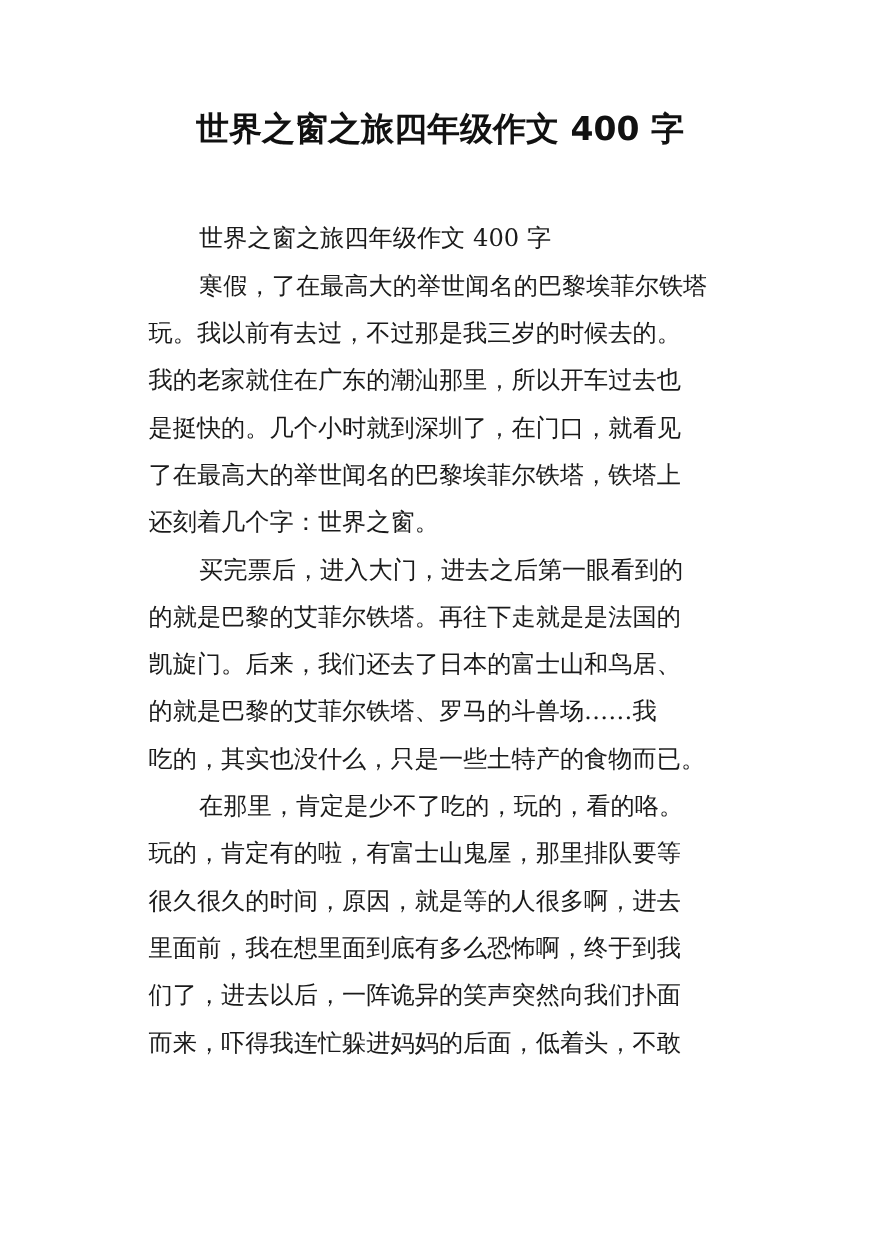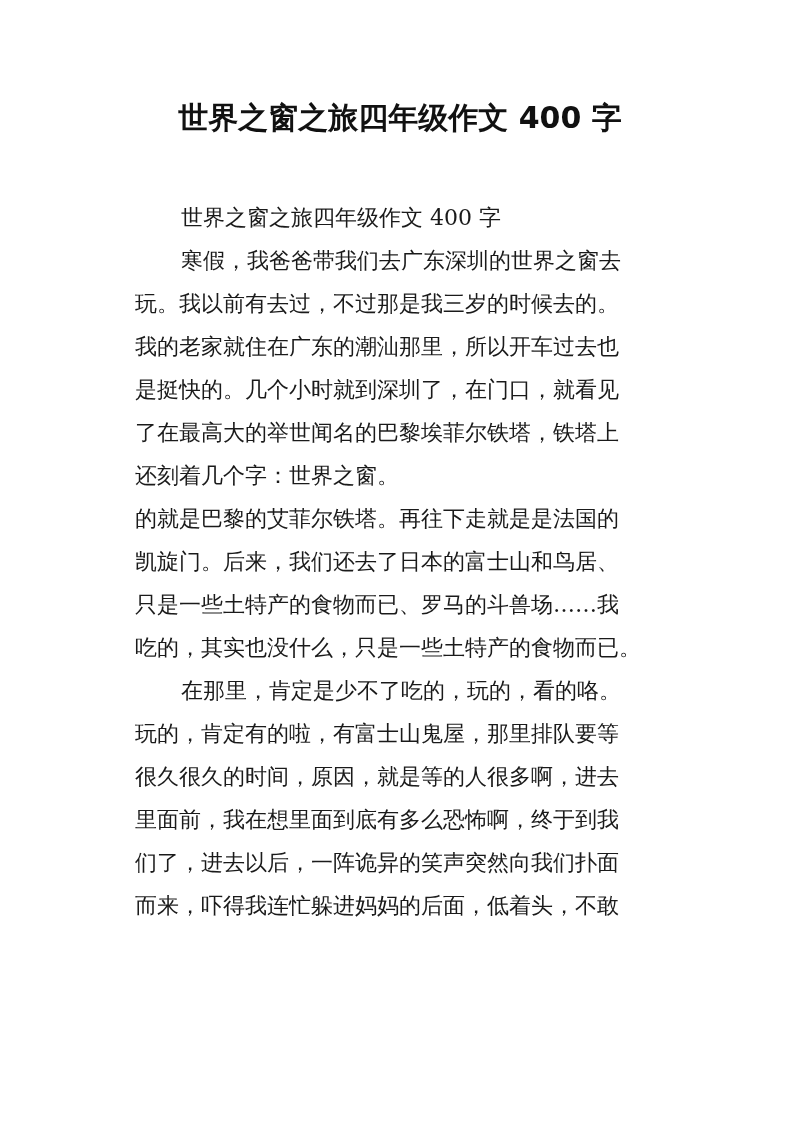--- a/index.html
+++ b/index.html
@@ -54,29 +54,30 @@
   }
 </style>
 </head>
 <body>
 
 <div class="page">
   <div class="title">世界之窗之旅四年级作文 400 字</div>
 
   <div class="body">
     <span class="line indent">世界之窗之旅四年级作文 400 字</span>
-    <span class="line indent">寒假，我爸爸带我们去广东深圳的世界之窗去</span>
+    <span class="line indent">寒假，了在最高大的举世闻名的巴黎埃菲尔铁塔</span>
     <span class="line">玩。我以前有去过，不过那是我三岁的时候去的。</span>
     <span class="line">我的老家就住在广东的潮汕那里，所以开车过去也</span>
     <span class="line">是挺快的。几个小时就到深圳了，在门口，就看见</span>
     <span class="line">了在最高大的举世闻名的巴黎埃菲尔铁塔，铁塔上</span>
     <span class="line">还刻着几个字：世界之窗。</span>
+    <span class="line indent">买完票后，进入大门，进去之后第一眼看到的</span>
     <span class="line">的就是巴黎的艾菲尔铁塔。再往下走就是是法国的</span>
     <span class="line">凯旋门。后来，我们还去了日本的富士山和鸟居、</span>
-    <span class="line">只是一些土特产的食物而已、罗马的斗兽场……我</span>
+    <span class="line">的就是巴黎的艾菲尔铁塔、罗马的斗兽场……我</span>
     <span class="line">吃的，其实也没什么，只是一些土特产的食物而已。</span>
     <span class="line indent">在那里，肯定是少不了吃的，玩的，看的咯。</span>
     <span class="line">玩的，肯定有的啦，有富士山鬼屋，那里排队要等</span>
     <span class="line">很久很久的时间，原因，就是等的人很多啊，进去</span>
     <span class="line">里面前，我在想里面到底有多么恐怖啊，终于到我</span>
     <span class="line">们了，进去以后，一阵诡异的笑声突然向我们扑面</span>
     <span class="line">而来，吓得我连忙躲进妈妈的后面，低着头，不敢</span>
   </div>
 </div>
 

